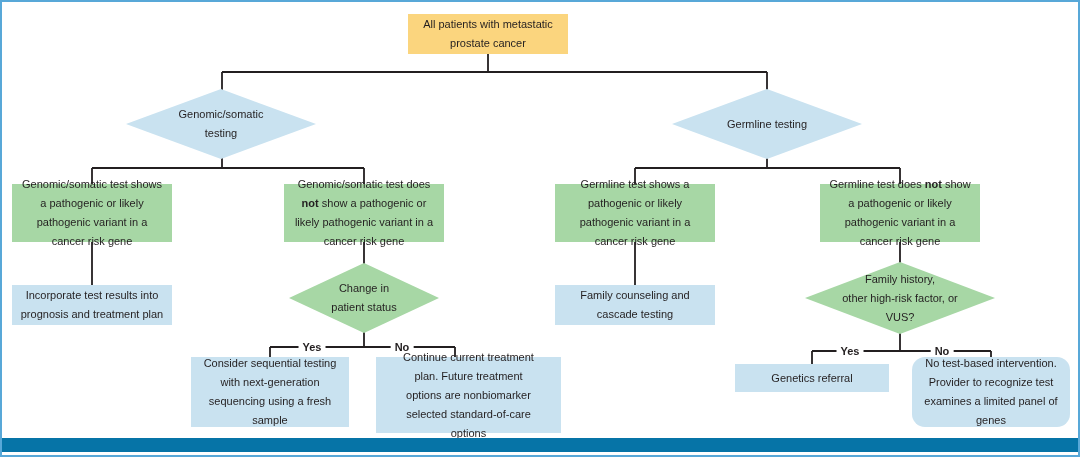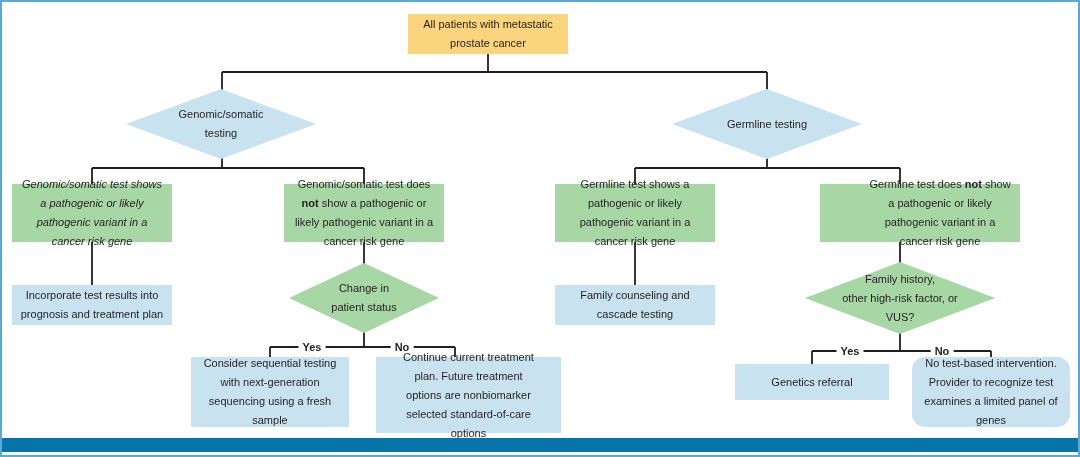--- a/index.html
+++ b/index.html
@@ -46,39 +46,39 @@
   </div>
 
   <div class="node diamond" style="left: 124px; top: 87px; width: 190px; height: 70px; background: rgb(201, 226, 240);">
     <span class="txt">Genomic/somatic
 testing</span>
   </div>
   <div class="node diamond" style="left: 670px; top: 87px; width: 190px; height: 70px; background: rgb(201, 226, 240);">
     <span class="txt">Germline testing</span>
   </div>
 
-  <div class="node" style="left: 10px; top: 182px; width: 160px; height: 58px; background: rgb(167, 215, 165); font-style: italic;">
+  <div class="node" style="left: 10px; top: 182px; width: 160px; height: 58px; background: rgb(167, 215, 165);">
     <span class="txt">Genomic/somatic test shows
 a pathogenic or likely
 pathogenic variant in a
 cancer risk gene</span>
   </div>
   <div class="node" style="left: 282px; top: 182px; width: 160px; height: 58px; background: rgb(167, 215, 165);">
     <span class="txt"><span>Genomic/somatic test does
 </span><span class="bold">not</span><span> show a pathogenic or
 likely pathogenic variant in a
 cancer risk gene</span></span>
   </div>
   <div class="node" style="left: 553px; top: 182px; width: 160px; height: 58px; background: rgb(167, 215, 165);">
     <span class="txt">Germline test shows a
 pathogenic or likely
 pathogenic variant in a
 cancer risk gene</span>
   </div>
-  <div class="node" style="left: 818px; top: 182px; width: 160px; height: 58px; background: rgb(167, 215, 165); padding-left: 40px;">
+  <div class="node" style="left: 818px; top: 182px; width: 160px; height: 58px; background: rgb(167, 215, 165);">
     <span class="txt"><span>Germline test does </span><span class="bold">not</span><span> show
 a pathogenic or likely
 pathogenic variant in a
 cancer risk gene</span></span>
   </div>
 
   <div class="node" style="left: 10px; top: 283px; width: 160px; height: 40px; background: rgb(201, 226, 240);">
     <span class="txt">Incorporate test results into
 prognosis and treatment plan</span>
   </div>
@@ -112,21 +112,21 @@
 
   <div class="node diamond" style="left: 803px; top: 260px; width: 190px; height: 72px; background: rgb(167, 215, 165);">
     <span class="txt">Family history,
 other high-risk factor, or
 VUS?</span>
   </div>
 
   <span class="lbl" style="left:848px;top:349px;">Yes</span>
   <span class="lbl" style="left:940px;top:349px;">No</span>
 
-  <div class="node" style="left: 733px; top: 362px; width: 154px; height: 36px; background: rgb(201, 226, 240);">
+  <div class="node" style="left: 733px; top: 362px; width: 154px; height: 28px; background: rgb(201, 226, 240);">
     <span class="txt">Genetics referral</span>
   </div>
   <div class="node" style="left: 910px; top: 355px; width: 158px; height: 70px; background: rgb(201, 226, 240); border-radius: 13px;">
     <span class="txt">No test-based intervention.
 Provider to recognize test
 examines a limited panel of
 genes</span>
   </div>
 
   <div class="bar" style="background: rgb(6, 116, 167);"></div>

